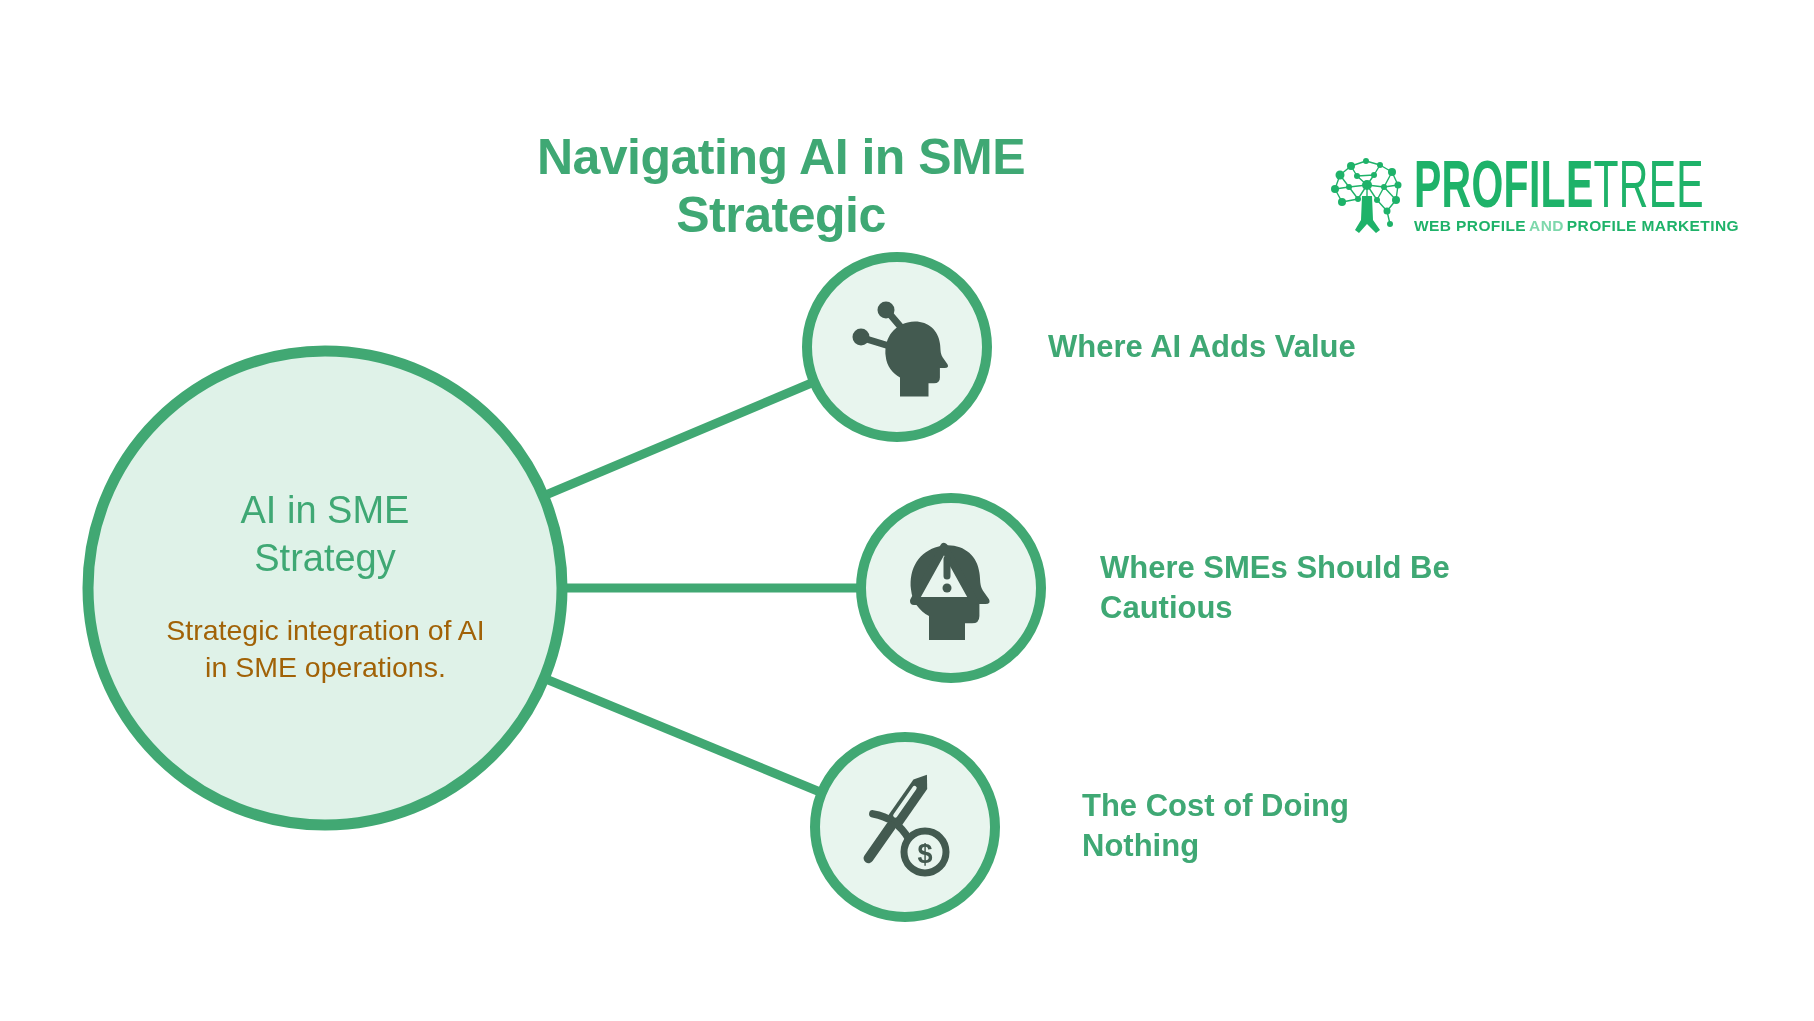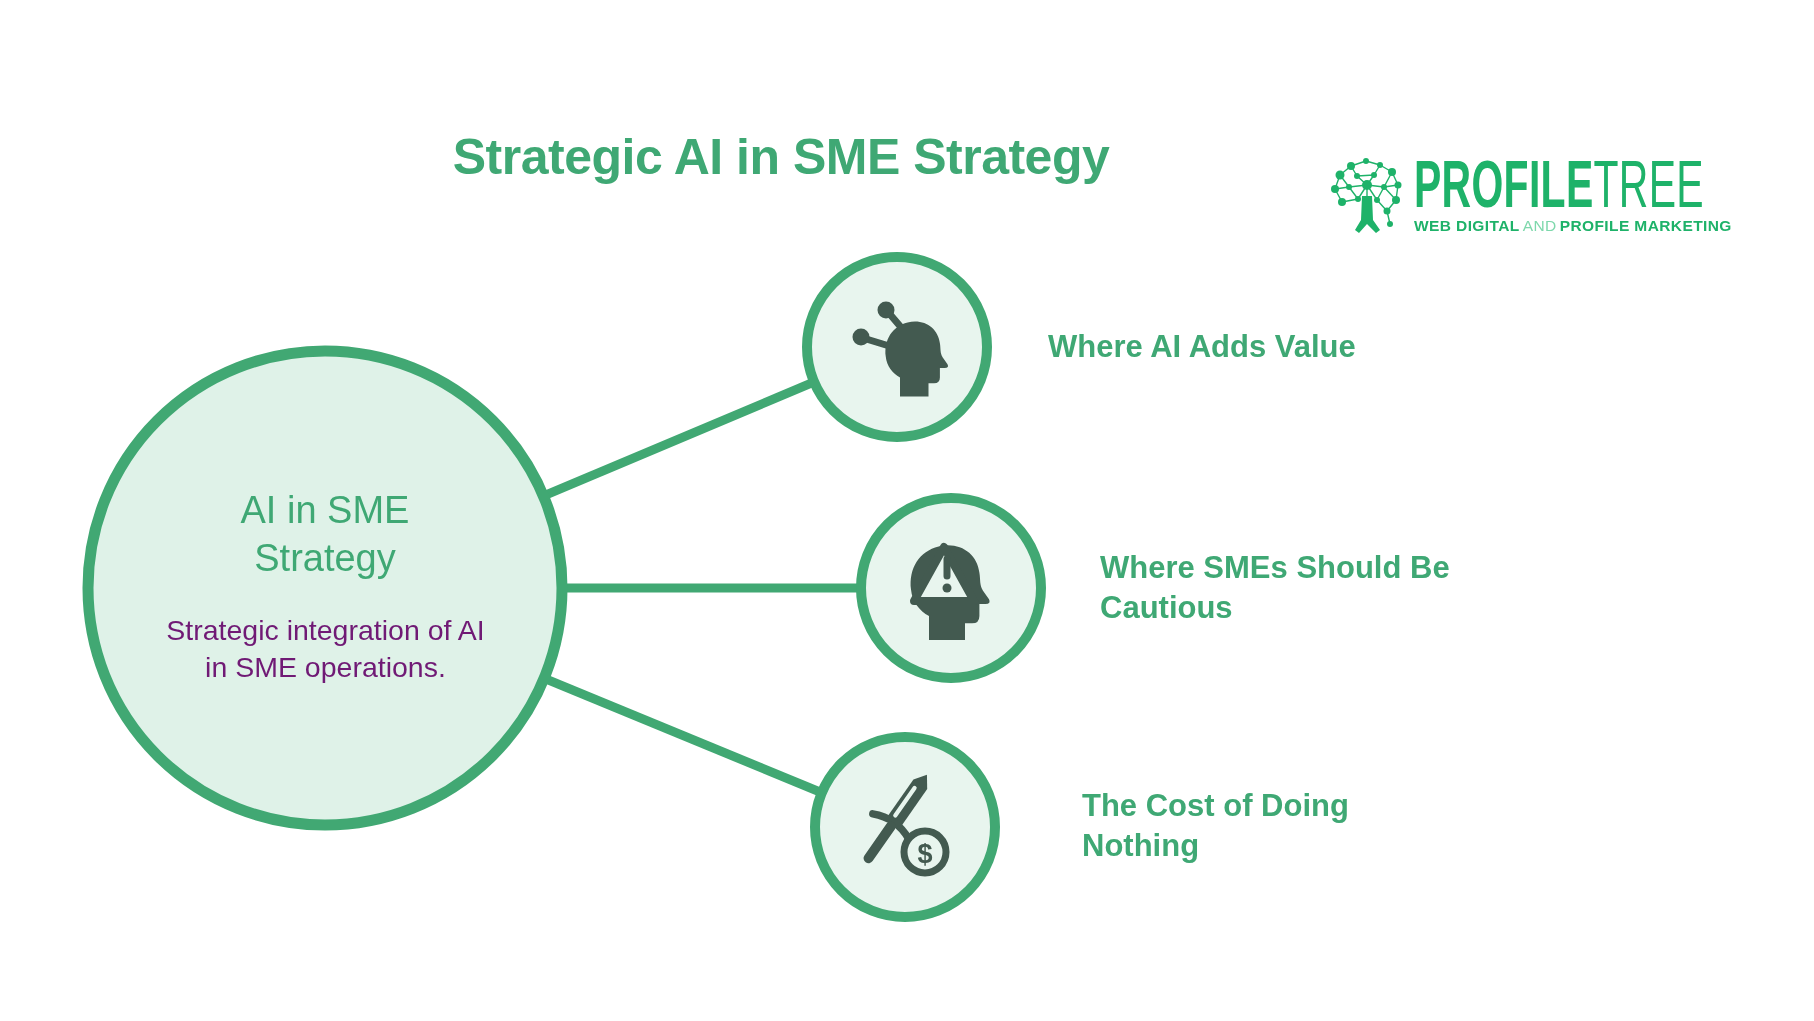--- a/index.html
+++ b/index.html
@@ -18,21 +18,21 @@
   .brand {
     font-size:66px; line-height:56px; white-space:nowrap; color:#1EB269;
     transform:scaleX(0.62); transform-origin:left top; letter-spacing:0.5px;
   }
   .brand-bold  { font-weight:700; }
   .brand-light { font-weight:400; }
   .tagline {
     margin-top:5px; font-size:15.5px; font-weight:700; color:#1EB269;
     letter-spacing:0.4px; white-space:nowrap;
   }
-  .tag-and { font-weight:400; color:#7ED8AC; margin:0 3px; }
+  .tag-and { font-weight:700; color:#7ED8AC; margin:0 3px; }
   
   .diagram { position:absolute; left:0; top:0; width:1814px; height:1021px; }
   .connector    { stroke:#41A873; stroke-width:9; }
   .big-circle   { fill:#DFF2E8; stroke:#41A873; stroke-width:11; }
   .small-circle { fill:#E8F5EE; stroke:#41A873; stroke-width:10; }
   .ic-fill   { fill:#435A50; }
   .ic-stroke { stroke:#435A50; stroke-width:7; stroke-linecap:round; fill:none; }
   .ic-stroke-9 { stroke:#435A50; stroke-width:9.5; stroke-linecap:round; fill:none; }
   .tri  { fill:#E8F5EE; stroke:#435A50; stroke-width:8; stroke-linejoin:round; }
   .slit { stroke:#E8F5EE; stroke-width:4; stroke-linecap:round; }
@@ -41,36 +41,36 @@
   .tree-edges { stroke:#1EB269; stroke-width:1.4; fill:none; }
   .tree-node  { fill:#1EB269; }
   .tree-trunk { fill:#1EB269; }
   
   .center-title {
     position:absolute; left:175px; top:486px; width:300px; text-align:center;
     font-size:38px; line-height:48px; font-weight:400; color:#3FA874;
   }
   .center-desc {
     position:absolute; left:153px; top:612px; width:345px; text-align:center;
-    font-size:28.5px; line-height:37px; font-weight:400; color:#701a75;
+    font-size:28.5px; line-height:37px; font-weight:400; color:#a16207;
   }
   .node-label {
     position:absolute; transform:translateY(-50%);
     font-size:31px; line-height:40px; font-weight:700; color:#3FA874;
   }
   .node-label-0 { left:1048px; top:347px; white-space:nowrap; }
   .node-label-1 { left:1100px; top:588px; width:355px; }
   .node-label-2 { left:1082px; top:826px; width:300px; }
 </style>
 </head>
 <body>
 
 <div class="canvas">
 
-  <h1 class="main-title">Strategic AI in SME Strategy</h1>
+  <h1 class="main-title">Navigating AI in SME Strategic</h1>
 
   <div class="logo">
     <svg class="logo-tree" viewBox="0 0 72 80">
       <path class="tree-edges" d="M36 5 L21 10 M36 5 L50 9 M21 10 L10 19 M50 9 L62 16 M10 19 L5 33 M62 16 L68 29 M5 33 L12 46 M68 29 L66 44 M21 10 L27 20 M50 9 L44 19 M27 20 L37 29 M44 19 L37 29 M10 19 L19 31 M19 31 L28 43 M37 29 L28 43 M37 29 L54 31 M54 31 L66 44 M54 31 L47 44 M66 44 L57 55 M47 44 L57 55 M12 46 L28 43 M27 20 L44 19 M19 31 L37 29 M57 55 L60 68 M37 29 L47 44 M5 33 L19 31 M62 16 L54 31 M68 29 L54 31 M37 29 L37 42"></path>
       <g>
         <circle class="tree-node" cx="36" cy="5" r="3"></circle>
           <circle class="tree-node" cx="21" cy="10" r="4"></circle>
         <circle class="tree-node" cx="50" cy="9" r="3"></circle>
           <circle class="tree-node" cx="10" cy="19" r="4.5"></circle>
         <circle class="tree-node" cx="62" cy="16" r="4"></circle>
@@ -88,21 +88,21 @@
         <circle class="tree-node" cx="47" cy="44" r="3"></circle>
           <circle class="tree-node" cx="60" cy="68" r="3"></circle>
       </g>
       <path class="tree-trunk" d="M32 40 L42 40 L43 64 L50 74 L46 77 L37 68 L29 77 L25 74 L31 64 Z"></path>
     </svg>
     <div class="logo-text">
       <div class="brand">
         <span class="brand-bold">PROFILE</span><span class="brand-light">TREE</span>
       </div>
       <div class="tagline">
-        <span>WEB DIGITAL</span><span class="tag-and">AND</span><span>PROFILE MARKETING</span>
+        <span>WEB PROFILE</span><span class="tag-and">AND</span><span>PROFILE MARKETING</span>
       </div>
     </div>
   </div>
 
   <svg class="diagram" viewBox="0 0 1814 1021">
     <defs>
       <path id="head-profile" d="M 0 50 L 0 30 C -8 26 -14 18 -15 8 C -17 -10 -8 -24 8 -28 C 26 -32 40 -22 42 -6 C 43 0 42 4 45 9 L 50 16 Q 52 20 47 20 L 42 20 L 42 30 Q 42 37 34 36 L 30 36 L 30 50 Z"></path>
     </defs>
 
     <line class="connector" x1="325" y1="588" x2="897" y2="347"></line>

